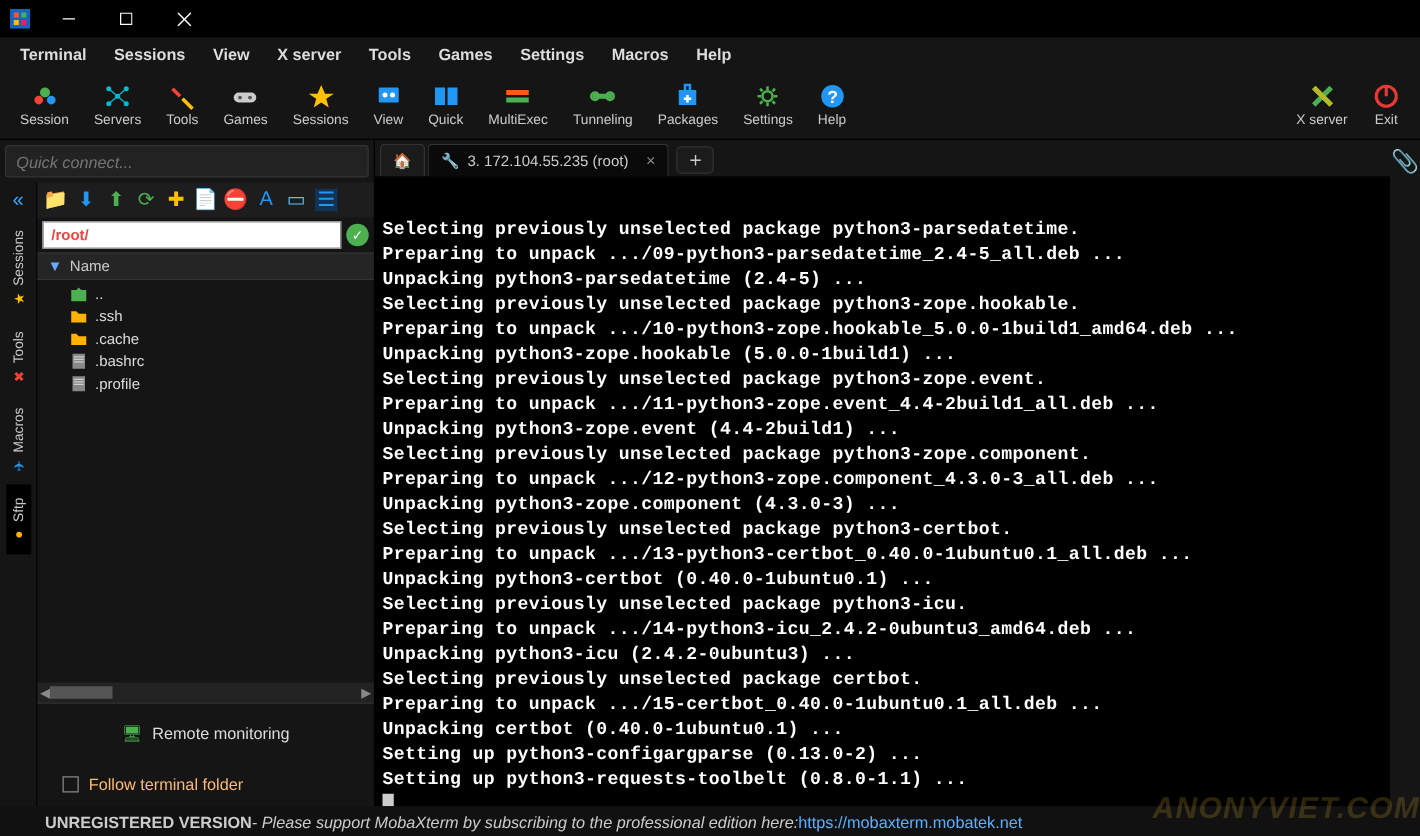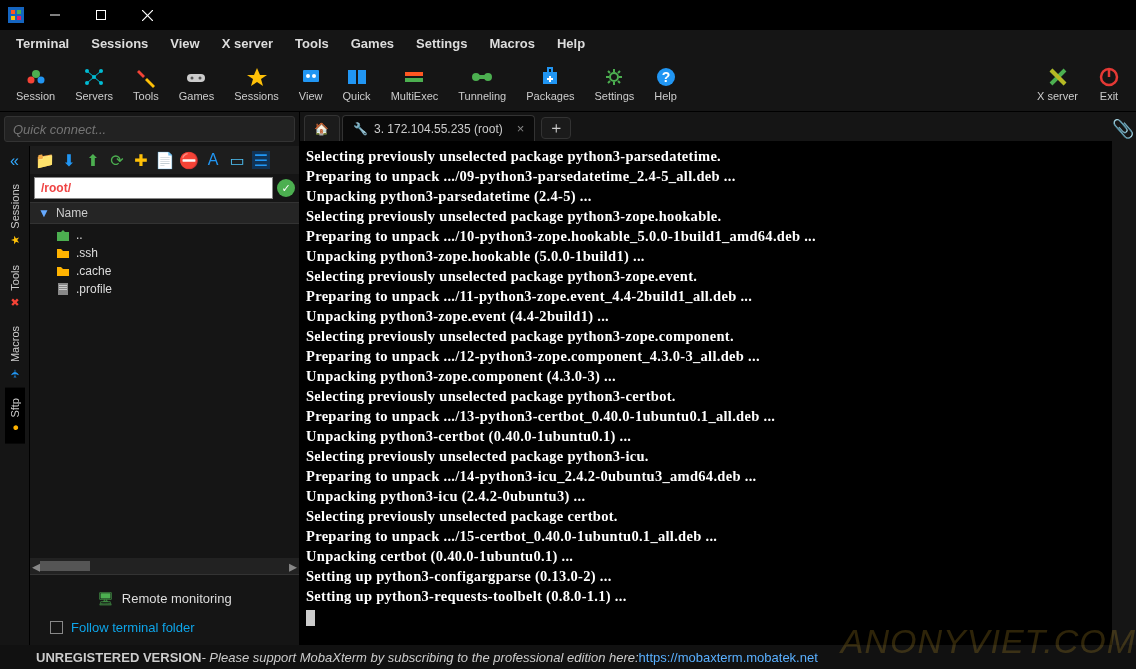--- a/index.html
+++ b/index.html
@@ -37,41 +37,41 @@
 .sftp-path{ display:flex; align-items:center; padding:3px 4px;}
 .sftp-path input{flex:1; height:22px; background:#fff; color:#ef4444; border:1px solid #888; padding:0 6px; font-size:12px; outline:none;font-weight:bold;}
 .sftp-ok{width:18px;height:18px; border-radius:50%; background:#4caf50; margin-left:4px; display:flex;align-items:center;justify-content:center;color:#fff;font-size:11px;}
 .sftp-header{height:22px; background:#252525; display:flex; align-items:center; padding:0 8px; font-size:12px; color:#ccc; border-top:1px solid #333; border-bottom:1px solid #333;}
 .sftp-header .tri{margin-right:6px; color:#6af;}
 .sftp-list{flex:1; overflow:auto; padding:2px 0;}
 .sftp-item{display:flex; align-items:center; gap:6px; padding:2px 8px 2px 26px; font-size:12px; color:#ddd;}
 .sftp-item .ficon{width:14px;height:14px;}
 .sftp-bottom{padding:8px; border-top:1px solid #333;}
 .remote-mon{display:flex;align-items:center;justify-content:center;gap:8px;font-size:13px;color:#ddd;padding:8px 0;}
-.follow{display:flex;align-items:center;gap:8px;font-size:13px;color:#0ea5e9;padding:6px 0 2px 12px;}
+.follow{display:flex;align-items:center;gap:8px;font-size:13px;color:#fdba74;padding:6px 0 2px 12px;margin-top:12px;}
 .chk{width:13px;height:13px;border:1px solid #888;display:inline-block;}
 .hscroll{height:16px;background:#222;display:flex;align-items:center;justify-content:space-between;padding:0 2px;margin-top:6px;}
 .hscroll .thumb{height:10px;width:50px;background:#555;}
 
 .maincol{flex:1; display:flex; flex-direction:column; background:#000; min-width:0;}
 .tabbar{height:30px; background:#151515; display:flex; align-items:flex-end; padding:0 4px; gap:0; border-bottom:1px solid #000;}
 .tab{height:26px; background:#1b1b1b; border:1px solid #333; border-bottom:none; border-radius:4px 4px 0 0; display:flex; align-items:center; padding:0 10px; font-size:12px; color:#ccc; gap:6px; margin-right:2px;}
 .tab.home{width:36px;justify-content:center;padding:0;}
 .tab.active{background:#0a0a0a;}
 .tab .x{color:#888;font-size:13px;margin-left:8px;}
 .newtab{height:22px;width:30px;background:#1b1b1b;border:1px solid #333;border-radius:4px;display:flex;align-items:center;justify-content:center;color:#ccc;margin-left:4px;margin-bottom:2px;}
 
-.terminal{flex:1; background:#000; color:#fff; font-family:Liberation Serif, serif; font-size:14.5px; line-height:20px; padding:4px 6px; white-space:pre; overflow:hidden; font-weight:600; letter-spacing:0.3px;}
+.terminal{flex:1; background:#000; color:#fff; font-family:Liberation Mono, monospace; font-size:14.5px; line-height:20px; padding:4px 6px; white-space:pre; overflow:hidden; font-weight:600; letter-spacing:0.3px;margin-top:28px;}
 .cursor{display:inline-block; width:9px; height:16px; background:#ccc; vertical-align:middle;}
 
 .statusbar{height:24px; background:#111; display:flex; align-items:center; padding:0 8px; font-size:13px; color:#ccc; font-style:italic;}
 .statusbar .bold{font-weight:bold; font-style:normal;margin-left:28px;}
 .statusbar a{color:#5ab0ff; font-style:normal;}
 
-.watermark{position:absolute; right:0; bottom:8px; font-size:34px; font-weight:400; color:rgba(255,200,50,0.18); letter-spacing:1px; pointer-events:none; font-style:italic;}
+.watermark{position:absolute; right:0; bottom:8px; font-size:24px; font-weight:700; color:rgba(255,200,50,0.18); letter-spacing:1px; pointer-events:none; font-style:italic;}
 
 .rightedge{width:24px;background:#151515;display:flex;flex-direction:column;align-items:center;padding-top:6px;gap:10px;}
 .clip{color:#6af;font-size:18px;}
 
 .leftwrap{display:flex;flex:1;min-height:0;}
 </style>
 </head>
 <body>
 
 <div class="titlebar">
@@ -325,20 +325,29 @@
                 </svg></span>
               <span>.cache</span>
             </div>
             <div class="sftp-item">
               <span class="ficon"><svg width="14" height="14">
                   <rect x="2" y="1" width="10" height="12" fill="#888"></rect>
                   <rect x="3" y="3" width="8" height="1" fill="#ccc"></rect>
                   <rect x="3" y="5" width="8" height="1" fill="#ccc"></rect>
                   <rect x="3" y="7" width="8" height="1" fill="#ccc"></rect>
                 </svg></span>
+              <span>.bashrc</span>
+            </div>
+            <div class="sftp-item">
+              <span class="ficon"><svg width="14" height="14">
+                  <rect x="2" y="1" width="10" height="12" fill="#888"></rect>
+                  <rect x="3" y="3" width="8" height="1" fill="#ccc"></rect>
+                  <rect x="3" y="5" width="8" height="1" fill="#ccc"></rect>
+                  <rect x="3" y="7" width="8" height="1" fill="#ccc"></rect>
+                </svg></span>
               <span>.profile</span>
             </div>
           </div>
         <div class="hscroll">
           <span style="color:#888">◂</span>
           <span class="thumb"></span>
           <span style="flex:1"></span>
           <span style="color:#888">▸</span>
         </div>
         <div class="sftp-bottom">

